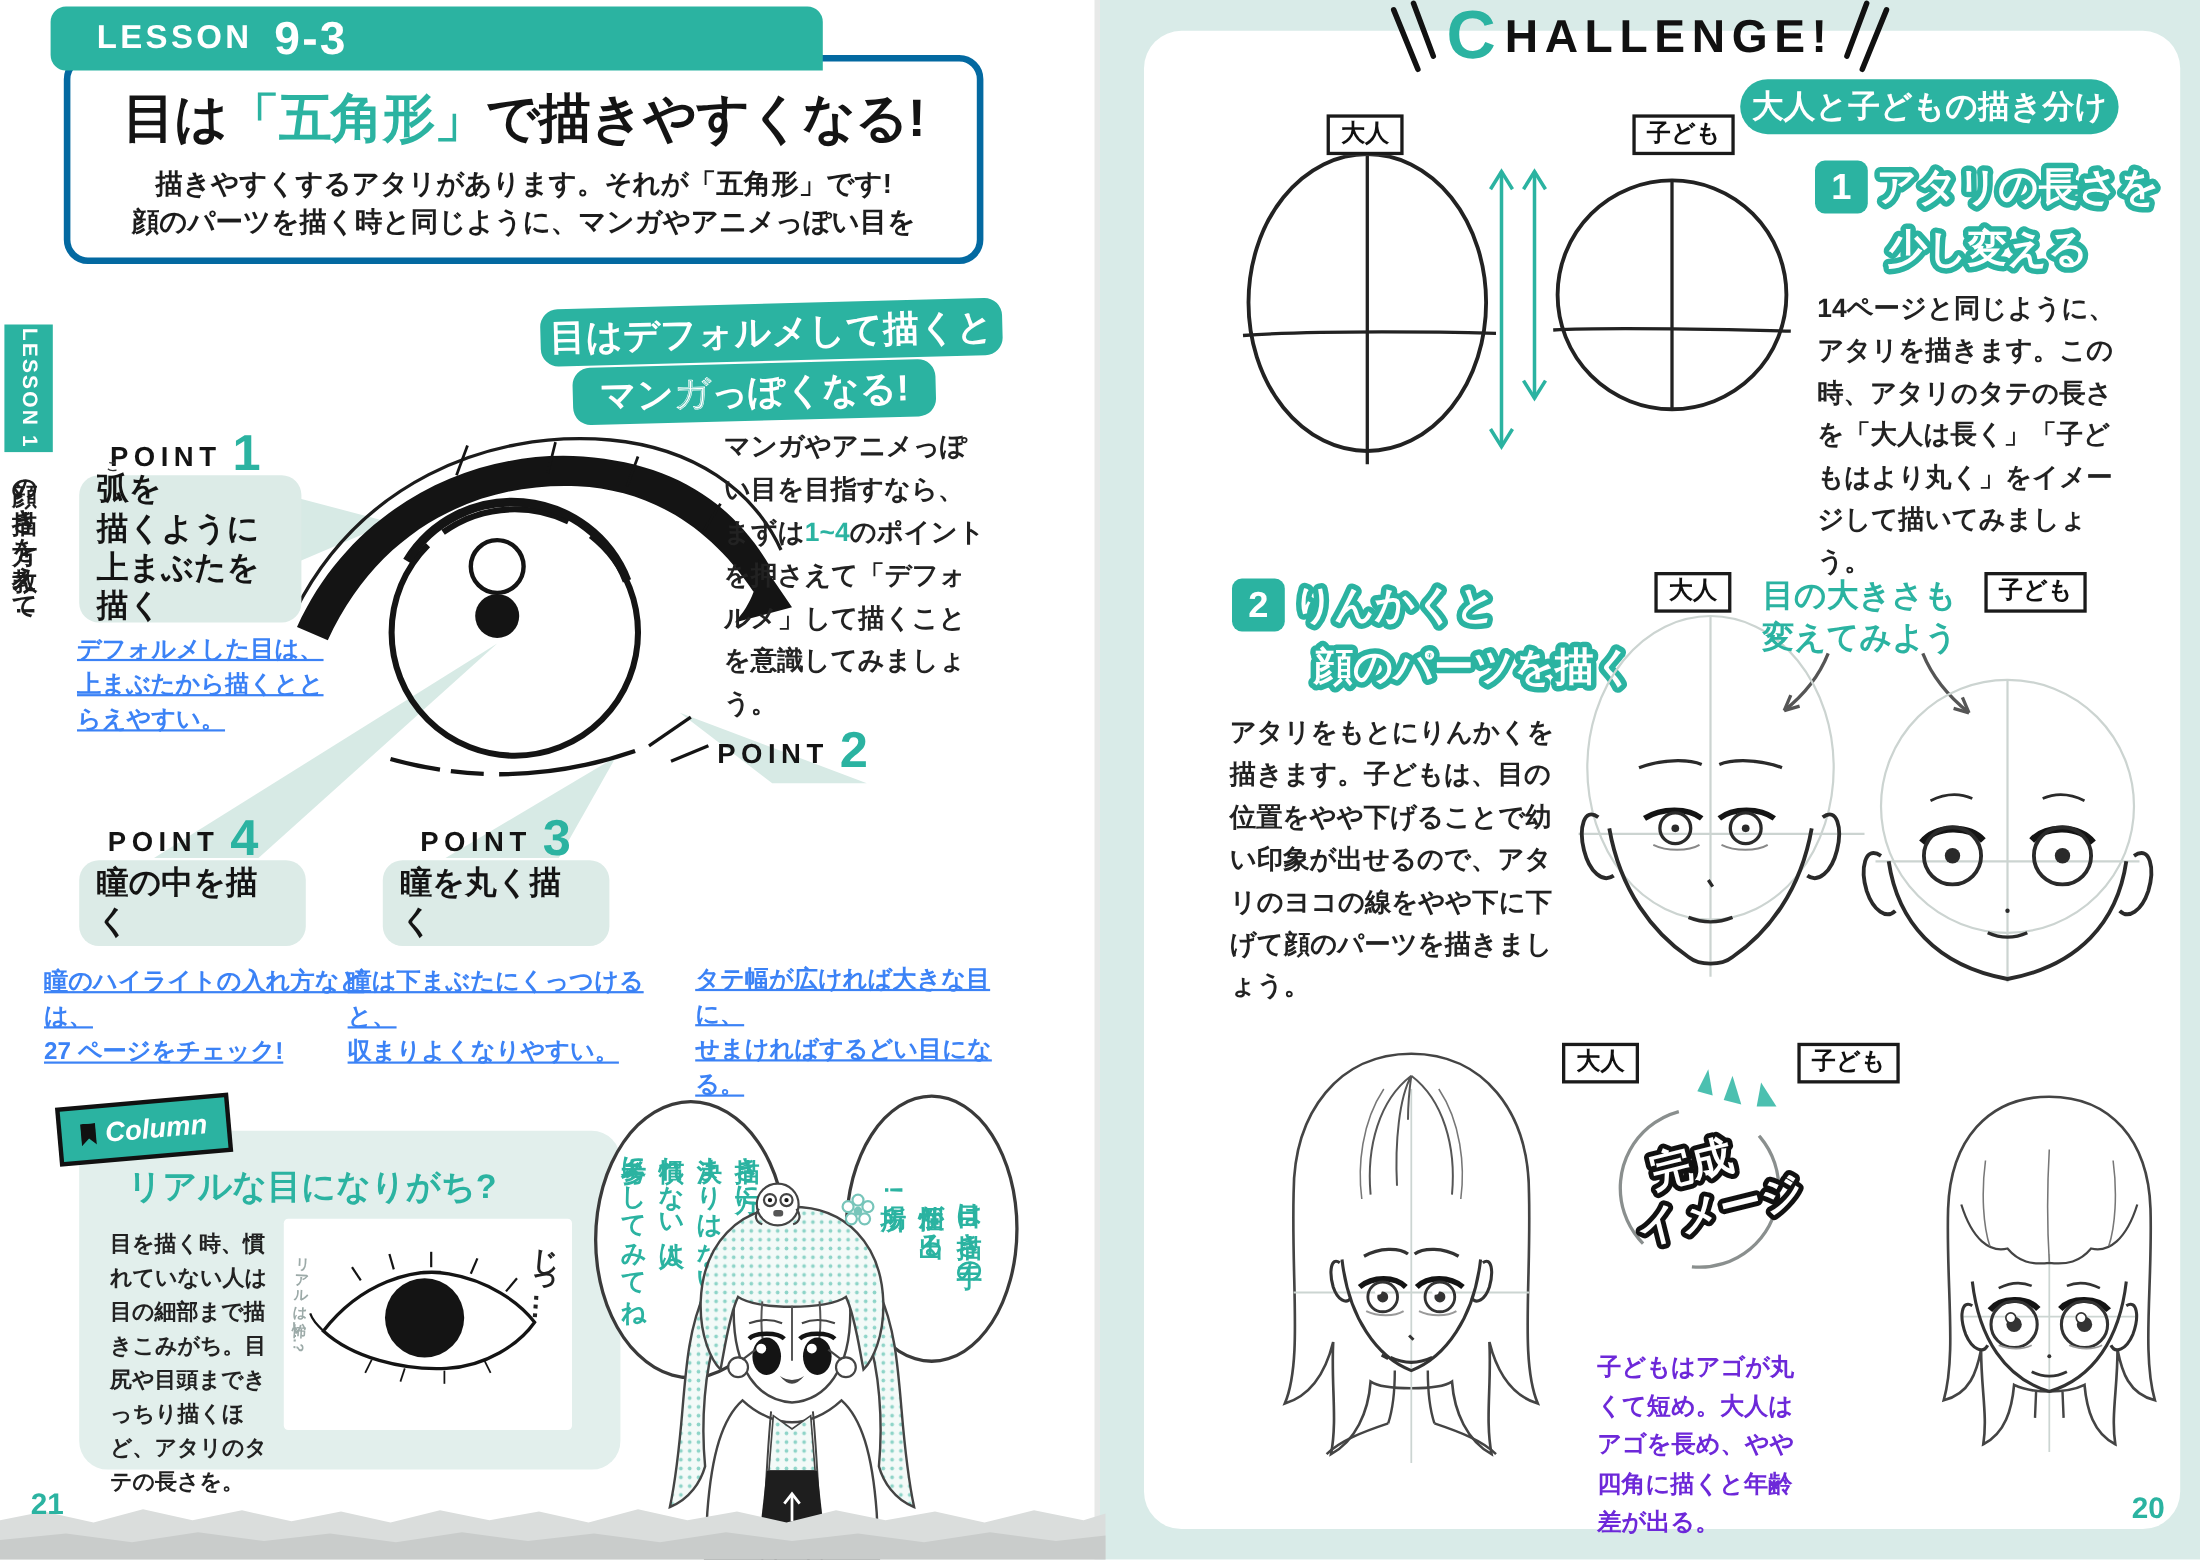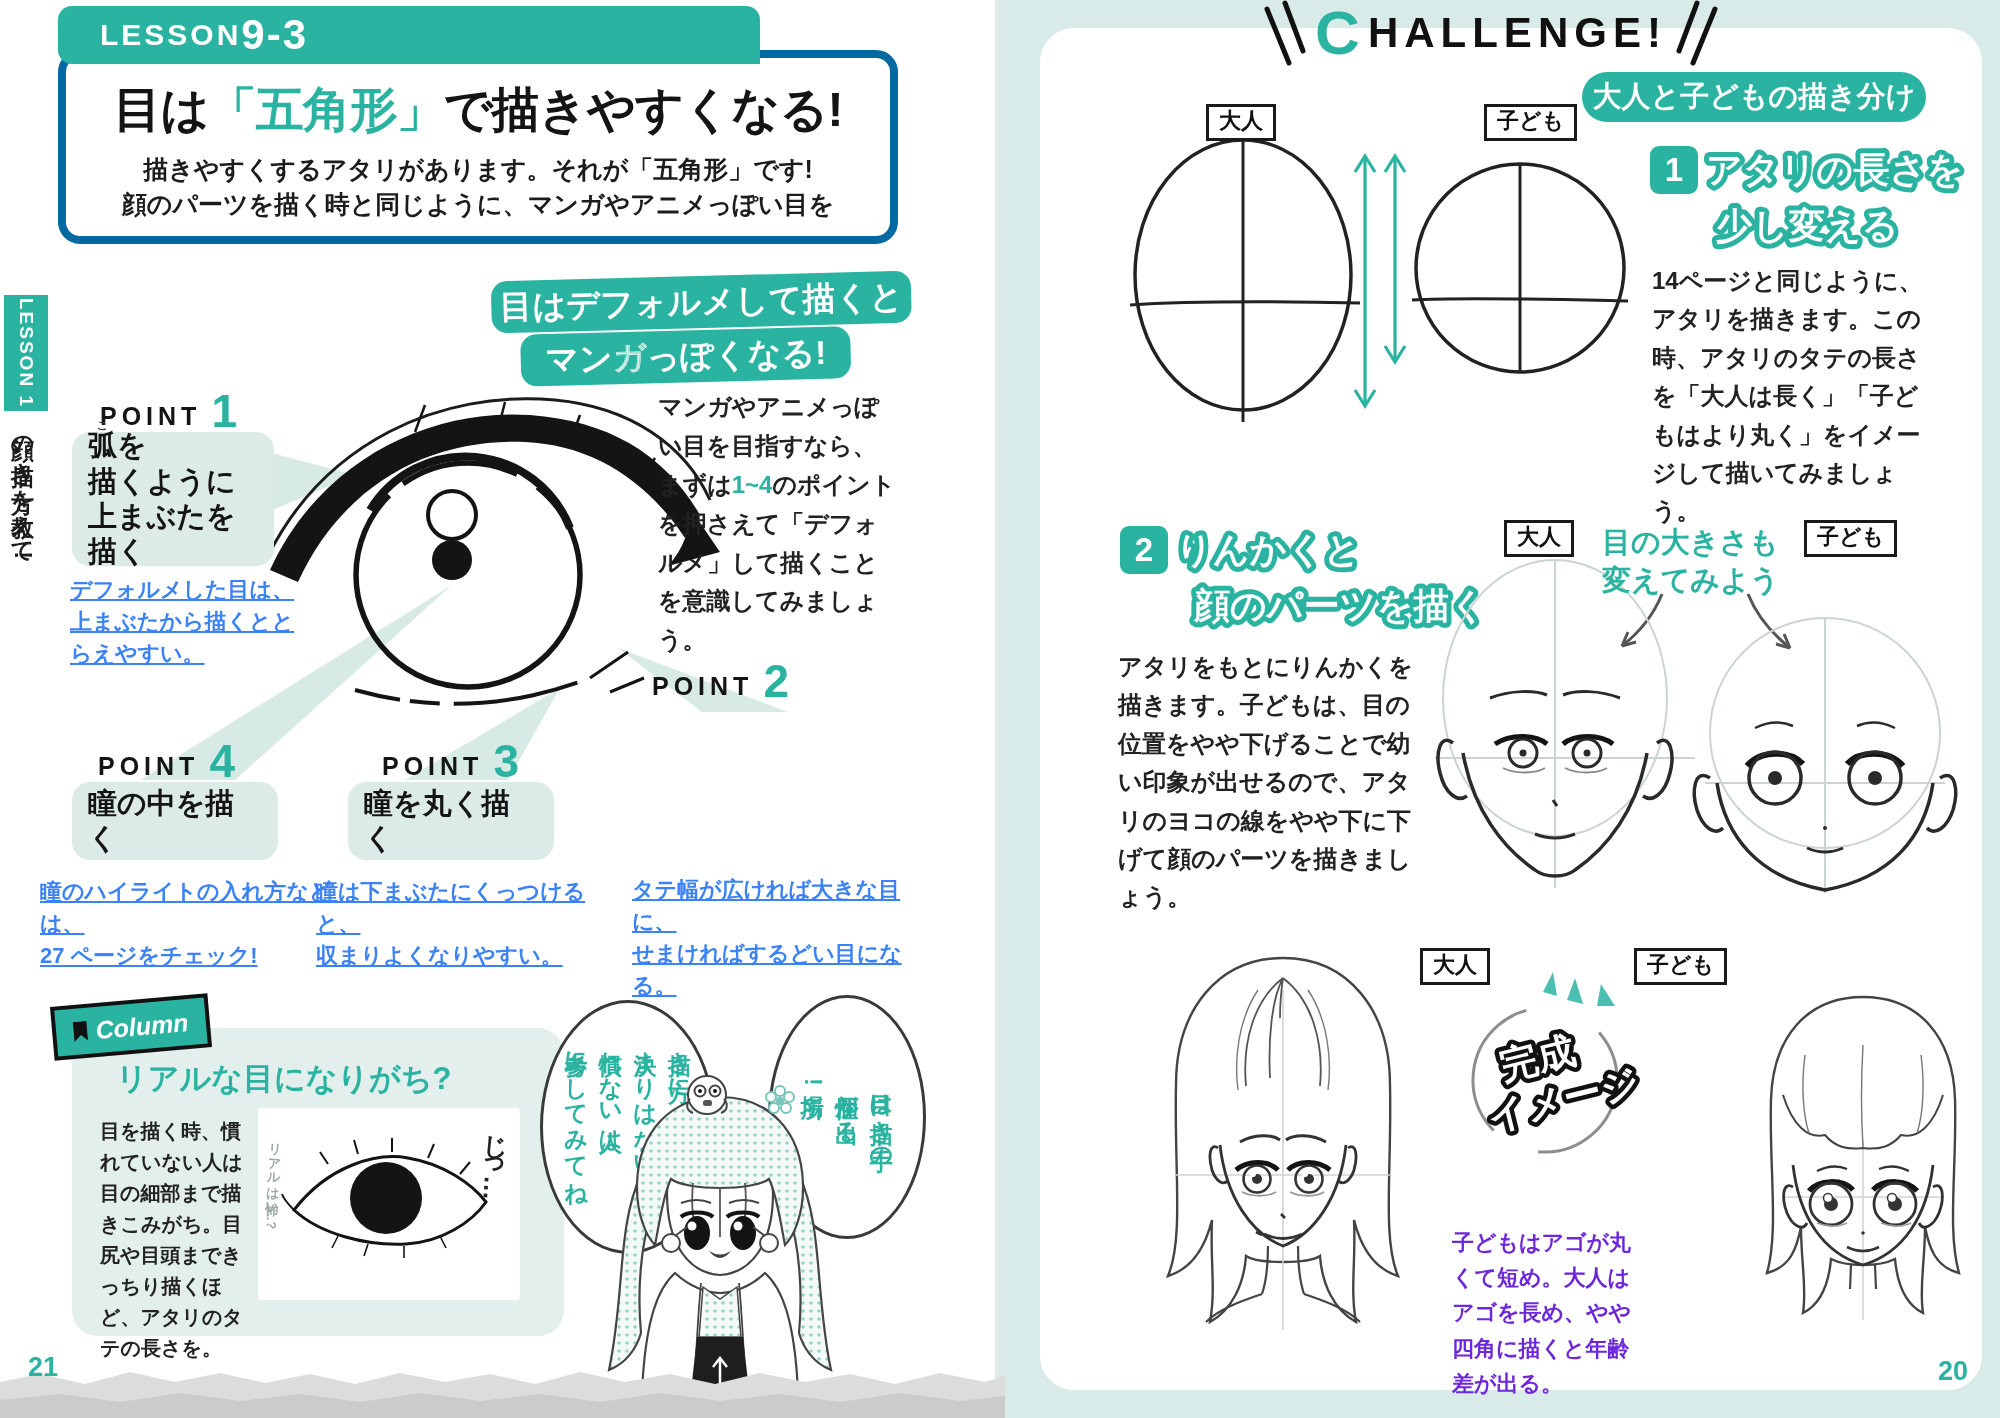--- a/index.html
+++ b/index.html
@@ -2,25 +2,25 @@
 <html><head>
 <meta charset="utf-8">
 <style>
   html,body{margin:0;padding:0;background:#fff;}
   .canvas{position:relative;width:2000px;height:1418px;background:#ffffff;overflow:hidden;
           font-family:"Liberation Sans",sans-serif;color:#222;}
   .abs{position:absolute;}
   .preline{white-space:pre-line;}
   .vert{writing-mode:vertical-rl;text-orientation:mixed;}
   
-  .lesson-tab{left:58px;top:6px;width:660px;height:58px;background:#2bb3a1;border-radius:14px 14px 0 14px;
-              display:flex;align-items:center;padding-left:42px;z-index:5;}
+  .lesson-tab{left:46px;top:6px;width:660px;height:58px;background:#2bb3a1;border-radius:14px 14px 0 14px;
+              display:flex;align-items:center;padding-left:42px;gap:20px;z-index:5;}
   .lesson-tab .word{color:#fff;font-size:30px;font-weight:900;letter-spacing:3px;}
   .lesson-tab .num{color:#fff;font-size:42px;font-weight:900;letter-spacing:2px;}
-  .header-box{left:58px;top:50px;width:824px;height:178px;background:#fff;border:8px solid #0369a1;
+  .header-box{left:58px;top:50px;width:824px;height:178px;background:#fff;border:6px solid #0369a1;
               border-radius:22px;z-index:4;display:flex;flex-direction:column;align-items:center;justify-content:center;}
   .main-title{font-size:48px;font-weight:900;letter-spacing:-1px;color:#141414;margin-top:6px;}
   .main-title .hl{color:#2bb3a1;}
   .subtitle{font-size:25px;font-weight:700;line-height:1.4;text-align:center;margin-top:10px;color:#1c1c1c;}
   .side-tab{left:4px;top:295px;width:44px;height:116px;background:#2bb3a1;display:flex;align-items:center;justify-content:center;}
   .side-tab span{color:#fff;font-size:19px;font-weight:800;letter-spacing:2px;}
   .side-title{left:8px;top:420px;height:250px;font-size:23px;font-weight:800;color:#1c1c1c;}
   .pt-label{display:flex;align-items:flex-end;gap:10px;z-index:6;}
   .pt-label .w{font-size:25px;font-weight:800;letter-spacing:5px;color:#141414;}
   .pt-label .n{font-size:46px;font-weight:800;color:#2bb3a1;line-height:.85;}

